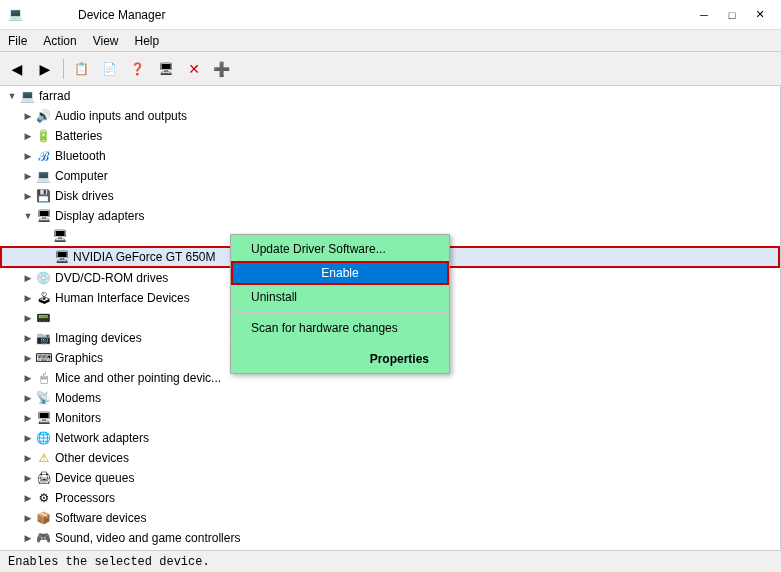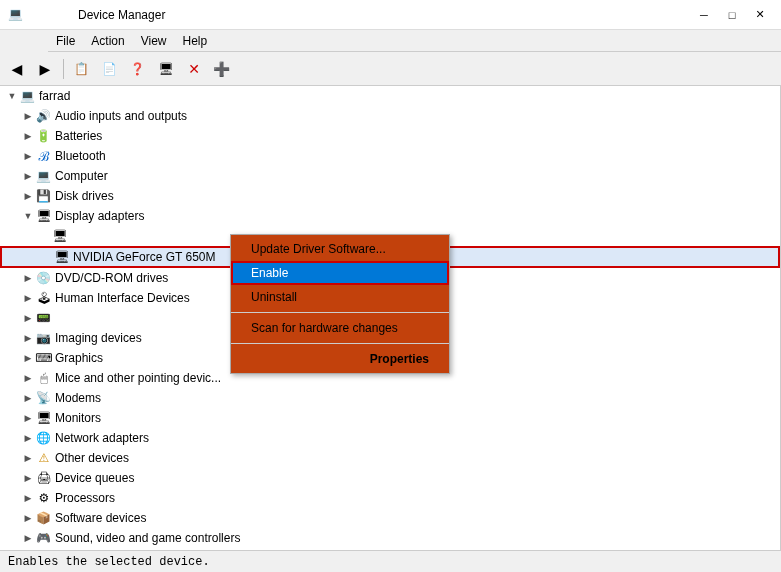--- a/index.html
+++ b/index.html
@@ -48,21 +48,20 @@
       background: transparent;
     }
 
     
     .menu-bar {
       background: #f0f0f0;
       height: 22px;
       display: flex;
       align-items: center;
       border-bottom: 1px solid #ccc;
-      margin-left: 48px;
     }
     .menu-item {
       padding: 2px 8px;
       height: 100%;
       display: flex;
       align-items: center;
       cursor: pointer;
       font-size: 12px;
     }
 
@@ -141,37 +140,38 @@
     }
     .tree-label {
       font-size: 12px;
     }
 
     
     .context-menu {
       position: absolute;
       top: 148px;
       left: 230px;
-      background: #c2410c;
+      background: #86efac;
       border: 1px solid #aaa;
       box-shadow: 2px 2px 5px rgba(0,0,0,0.3);
       width: 220px;
       z-index: 100;
       padding: 2px 0;
     }
     .ctx-item {
       padding: 5px 20px;
       cursor: pointer;
       font-size: 12px;
     }
     .ctx-item.active {
       background: #0078d7;
       color: #fff;
       border: 2px solid #cc0000;
       padding: 3px 18px;
+      text-align: center;
     }
     .ctx-sep {
       height: 1px;
       background: #ccc;
       margin: 3px 0;
     }
     .ctx-item.bold { font-weight: bold; text-align: right; }
 
     
     .status-bar {

